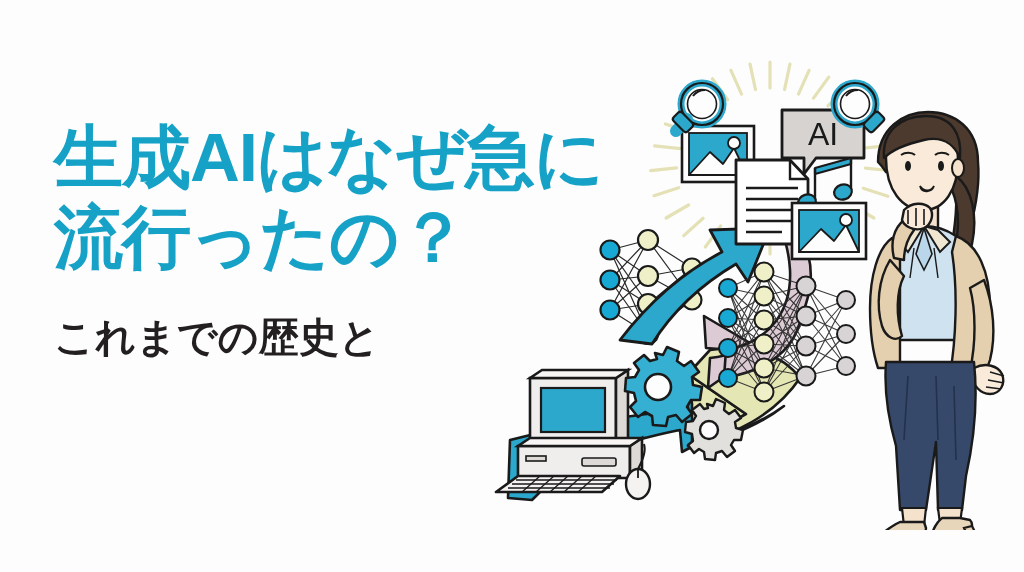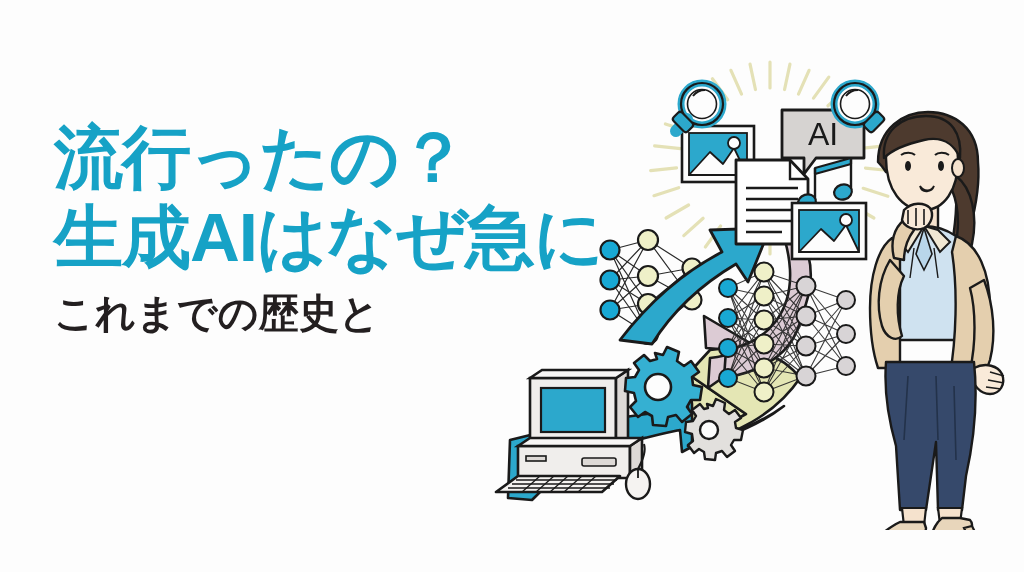--- a/index.html
+++ b/index.html
@@ -27,21 +27,21 @@
   }
   .title-line {
     font-size: 69px;
     font-weight: 700;
     color: #16a2c6;
     line-height: 1.16;
     letter-spacing: -1px;
     white-space: nowrap;
   }
   .subtitle-wrap {
-    margin-top: 9px;
+    margin-top: 33px;
   }
   .subtitle-line {
     font-size: 40px;
     font-weight: 700;
     color: #231f20;
     line-height: 1.30;
     letter-spacing: 0px;
     white-space: nowrap;
   }
 
@@ -63,22 +63,22 @@
     height: 420px;
   }
   .fig svg { display: block; }
 </style>
 </head>
 <body>
 
 <div id="canvas">
 
   <div class="text-block">
+    <div class="title-line">生成AIはなぜ急に</div>
     <div class="title-line">流行ったの？</div>
-    <div class="title-line">生成AIはなぜ急に</div>
     <div class="subtitle-wrap">
       <div class="subtitle-line">これまでの歴史と</div>
     </div>
   </div>
 
   <div class="art">
     <svg width="560" height="500" viewBox="0 0 560 500" xmlns="http://www.w3.org/2000/svg">
       <defs>
         <g id="ray">
             <line x1="0" y1="0" x2="0" y2="26" stroke="#e4e1b6" stroke-width="3.2" stroke-linecap="round"></line>

